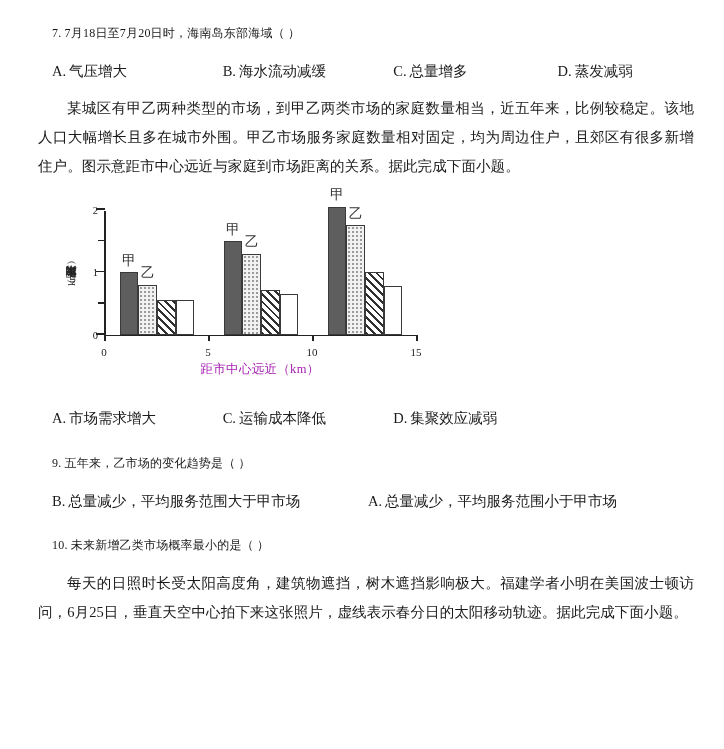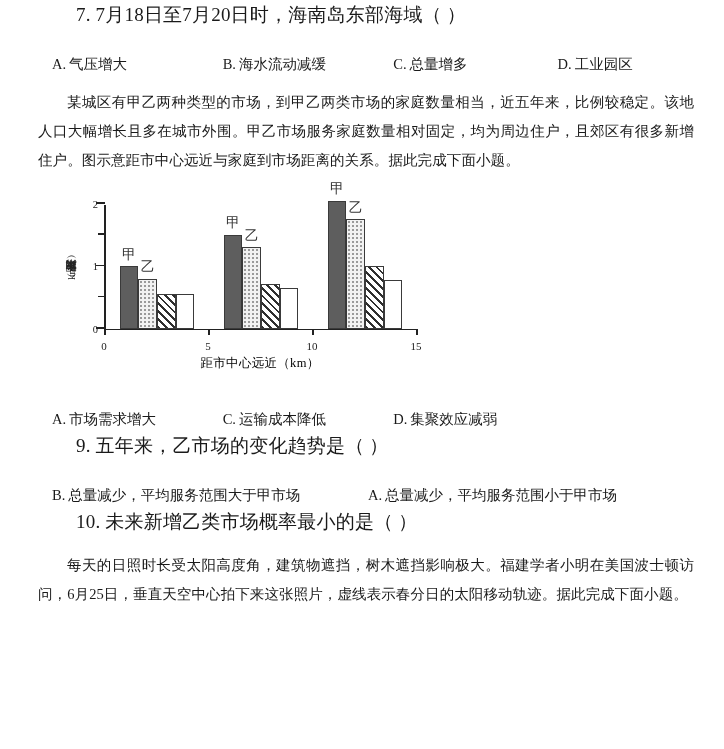--- a/index.html
+++ b/index.html
@@ -16,30 +16,30 @@
     overflow: hidden;
   }
   .page {
     width: 724px;
     height: 749px;
     padding: 0;
     box-sizing: border-box;
     position: relative;
   }
   .q-line {
-    font-size: 19px;
+    font-size: 12px;
     line-height: 1.55;
-    padding: 0 48px 0 76px;
-    margin-top: 0;
+    padding: 0 48px 0 52px;
+    margin-top: 24px;
     letter-spacing: 0.2px;
   }
   .opt-row {
     display: flex;
     padding: 0 40px 0 52px;
-    margin-top: 25px;
+    margin-top: 18px;
     font-size: 14.5px;
     line-height: 1.5;
   }
   .opt-row.two-col .opt {
     width: 50%;
   }
   .opt-row.four-col .opt {
     width: 25%;
   }
   .opt-row.four-col .opt:nth-child(1) { width: 27%; }
@@ -168,42 +168,42 @@
     transform: translateX(-50%);
     font-family: "Liberation Serif", serif;
   }
   .xlabel {
     position: absolute;
     left: 42px;
     top: 166px;
     width: 312px;
     text-align: center;
     font-size: 12.5px;
-    color: #000000;
+    color: #a21caf;
     letter-spacing: 0.3px;
   }
 </style>
 </head>
 <body>
 
 <div class="page">
 
   <div class="q-line">7. 7月18日至7月20日时，海南岛东部海域（        ）</div>
   <div class="opt-row four-col">
     <div class="opt">
       <span class="opt-letter">A.</span><span>气压增大</span>
     </div>
     <div class="opt">
       <span class="opt-letter">B.</span><span>海水流动减缓</span>
     </div>
     <div class="opt">
       <span class="opt-letter">C.</span><span>总量增多</span>
     </div>
     <div class="opt">
-      <span class="opt-letter">D.</span><span>工业园区</span>
+      <span class="opt-letter">D.</span><span>蒸发减弱</span>
     </div>
   </div>
 
   <div class="para">某城区有甲乙两种类型的市场，到甲乙两类市场的家庭数量相当，近五年来，比例较稳定。该地人口大幅增长且多在城市外围。甲乙市场服务家庭数量相对固定，均为周边住户，且郊区有很多新增住户。图示意距市中心远近与家庭到市场距离的关系。据此完成下面小题。</div>
 
   <div class="figure">
     <div class="chart-wrap">
       <div class="ylabel">家到市场距离（km）</div>
       <div class="plot" id="plot">
         <div class="axis-y"></div>

